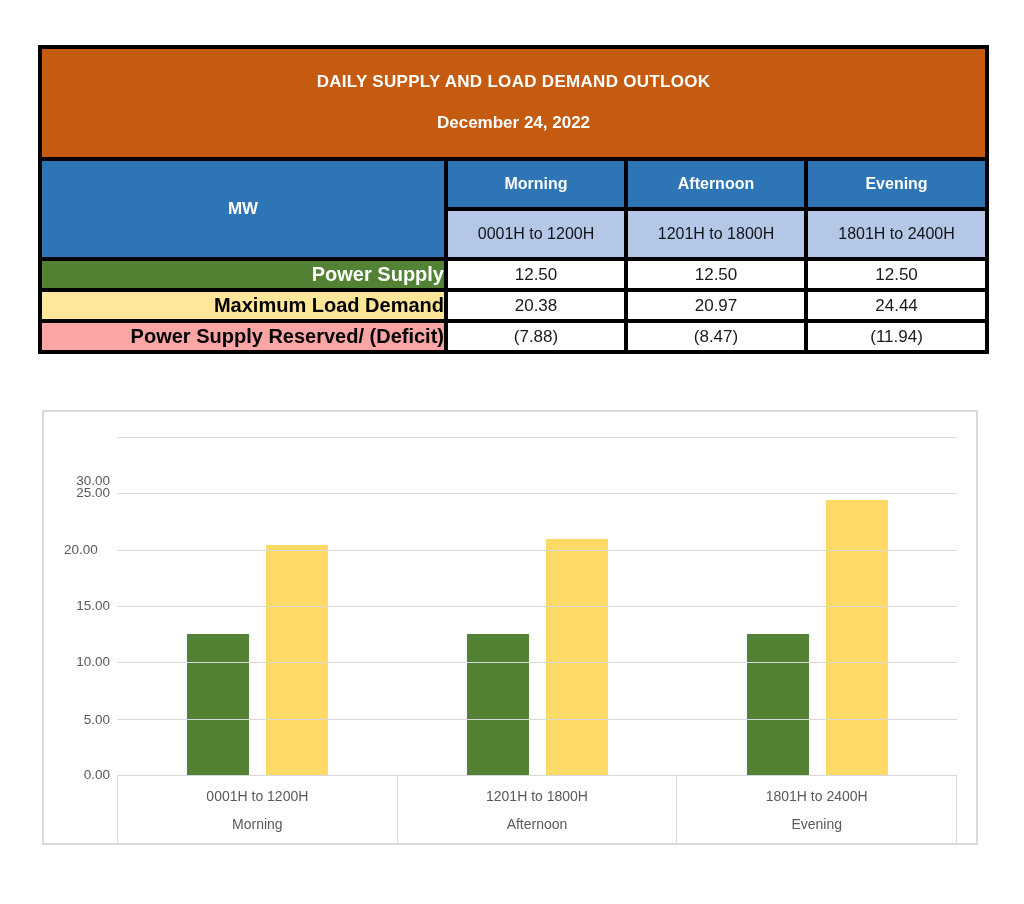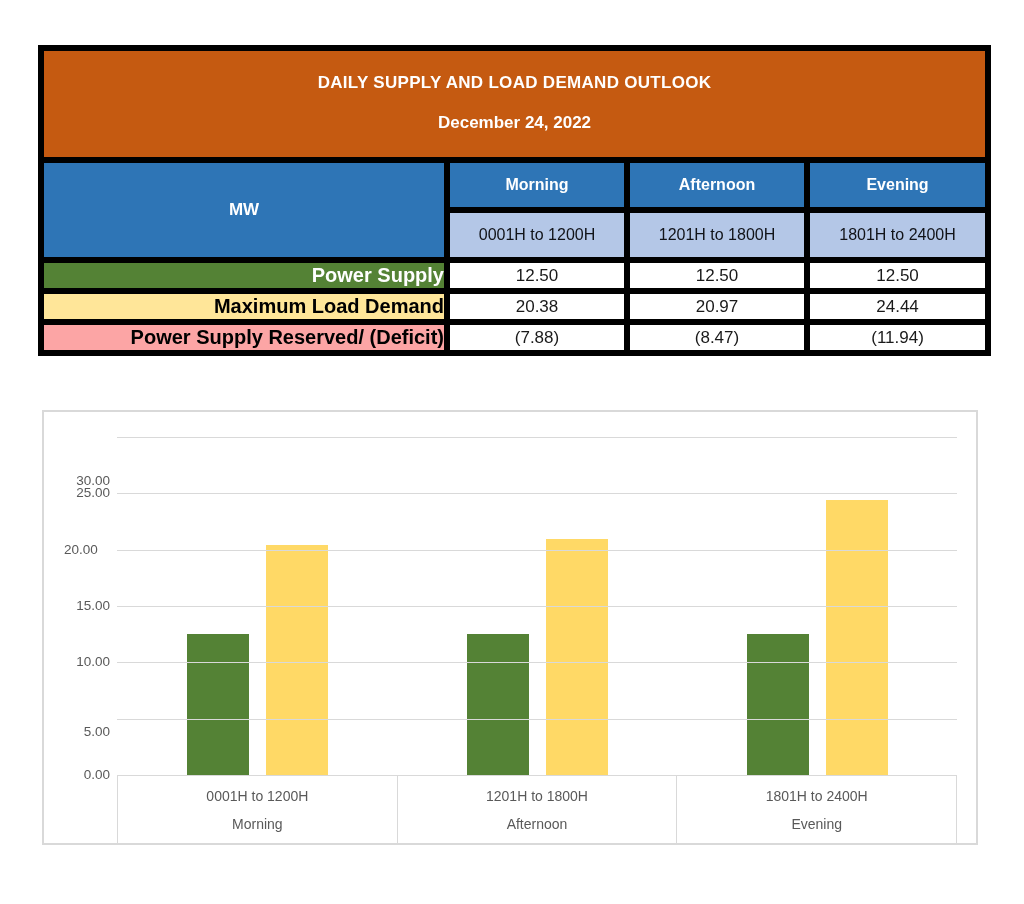--- a/index.html
+++ b/index.html
@@ -4,21 +4,21 @@
 <style>
   * { margin: 0; padding: 0; box-sizing: border-box; }
   html, body { width: 1024px; height: 904px; background: #ffffff;
     font-family: "Liberation Sans", sans-serif; }
   .canvas { position: relative; width: 1024px; height: 904px; background: #fff; overflow: hidden; }
 
   
   table.outlook { position: absolute; left: 38px; top: 45px; width: 947px;
     border-collapse: collapse; table-layout: fixed;
     border: 3px solid #000; }
-  table.outlook td, table.outlook th { border: 6px solid #000000; overflow: hidden; margin-top: 7px; }
+  table.outlook td, table.outlook th { border: 4px solid #000000; overflow: hidden; margin-top: 7px; }
 
   .title-cell { height: 112px; background: #C55A11; color: #ffffff; text-align: center; }
   .title-cell .title-inner { display: flex; flex-direction: column; justify-content: space-around;
     height: 100%; padding: 12px 0 14px 0; }
   .report-title { font-weight: bold; font-size: 17px; letter-spacing: .3px; }
   .report-date { font-weight: bold; font-size: 17px; }
 
   .mw-cell { background: #2E75B6; color: #fff; font-weight: bold; font-size: 17px;
     text-align: center; vertical-align: middle; }
   .period-cell { height: 50px; background: #2E75B6; color: #fff; font-weight: bold;
@@ -143,17 +143,17 @@
         <div class="xlabel-cell">
           <div>1801H to 2400H</div>
           <div>Evening</div>
         </div>
       </div>
   <div class="ytick" style="top: 17px; margin-top: 44px;">30.00</div>
       <div class="ytick" style="top: 73.3333px;">25.00</div>
       <div class="ytick" style="top: 129.667px; text-align: center;">20.00</div>
       <div class="ytick" style="top: 186px;">15.00</div>
       <div class="ytick" style="top: 242.333px;">10.00</div>
-      <div class="ytick" style="top: 312px;">5.00</div>
+      <div class="ytick" style="top: 300px;">5.00</div>
       <div class="ytick" style="top: 355px;">0.00</div>
     </div>
 
 </div>
 
 </body></html>

